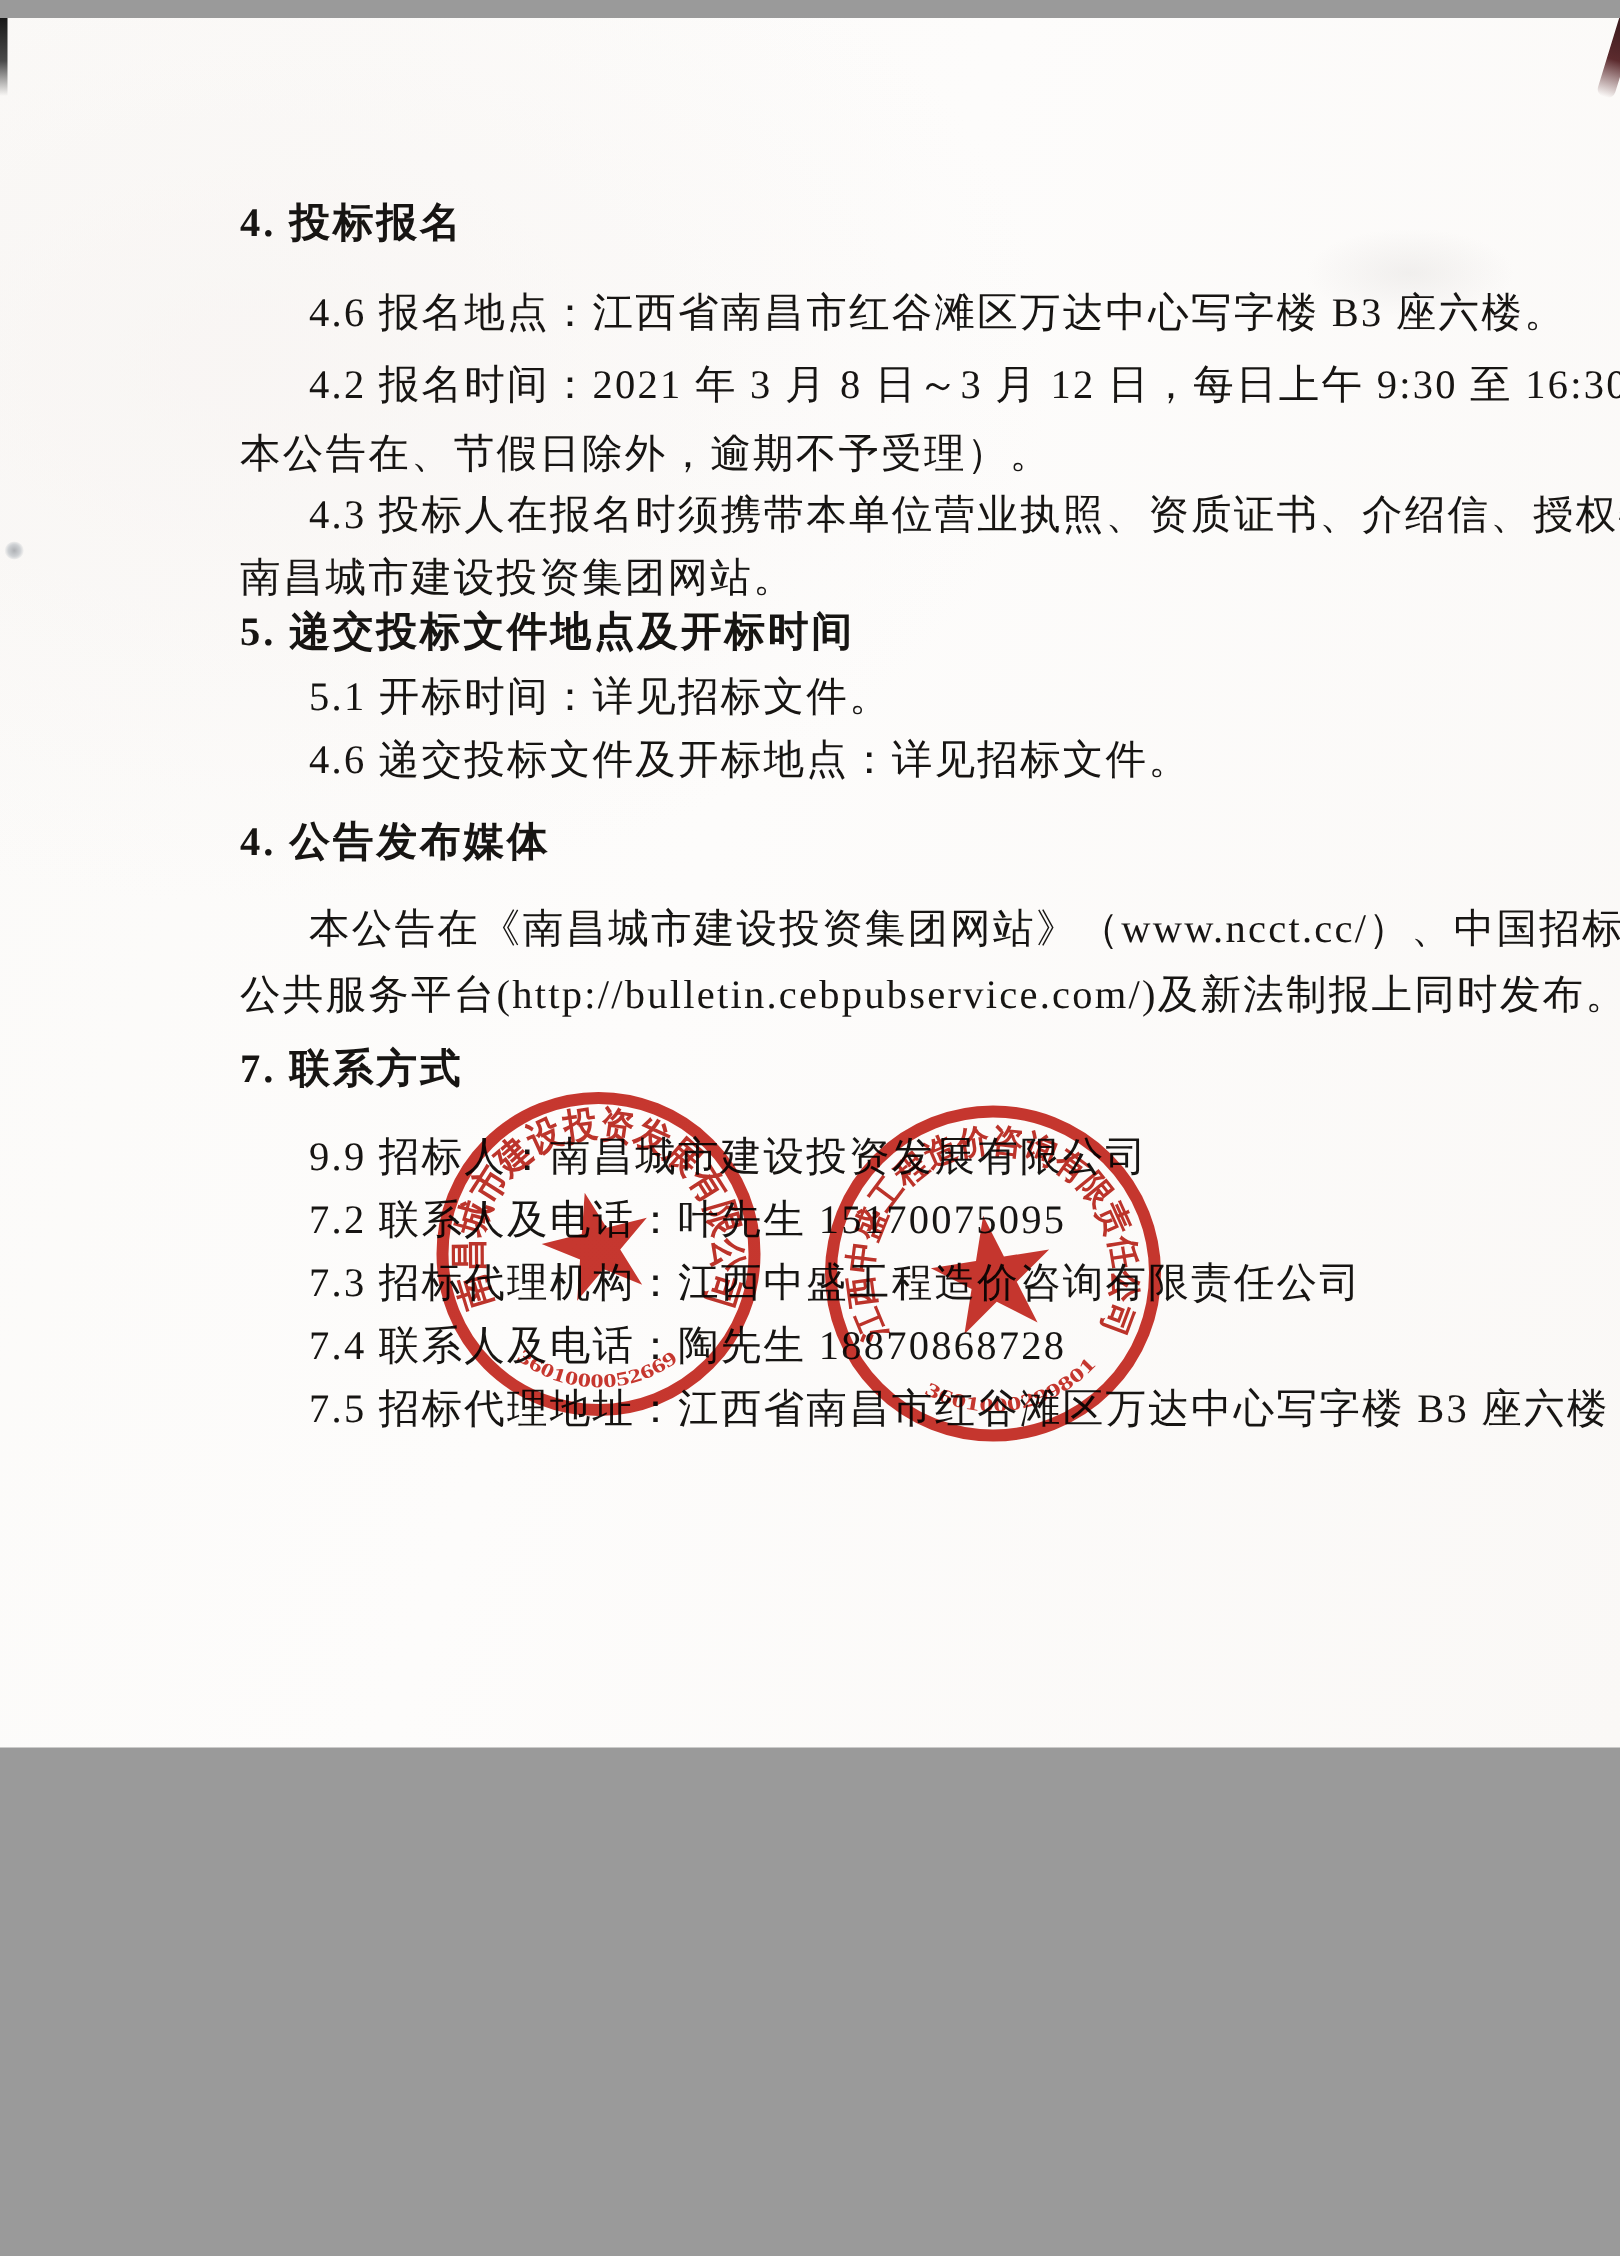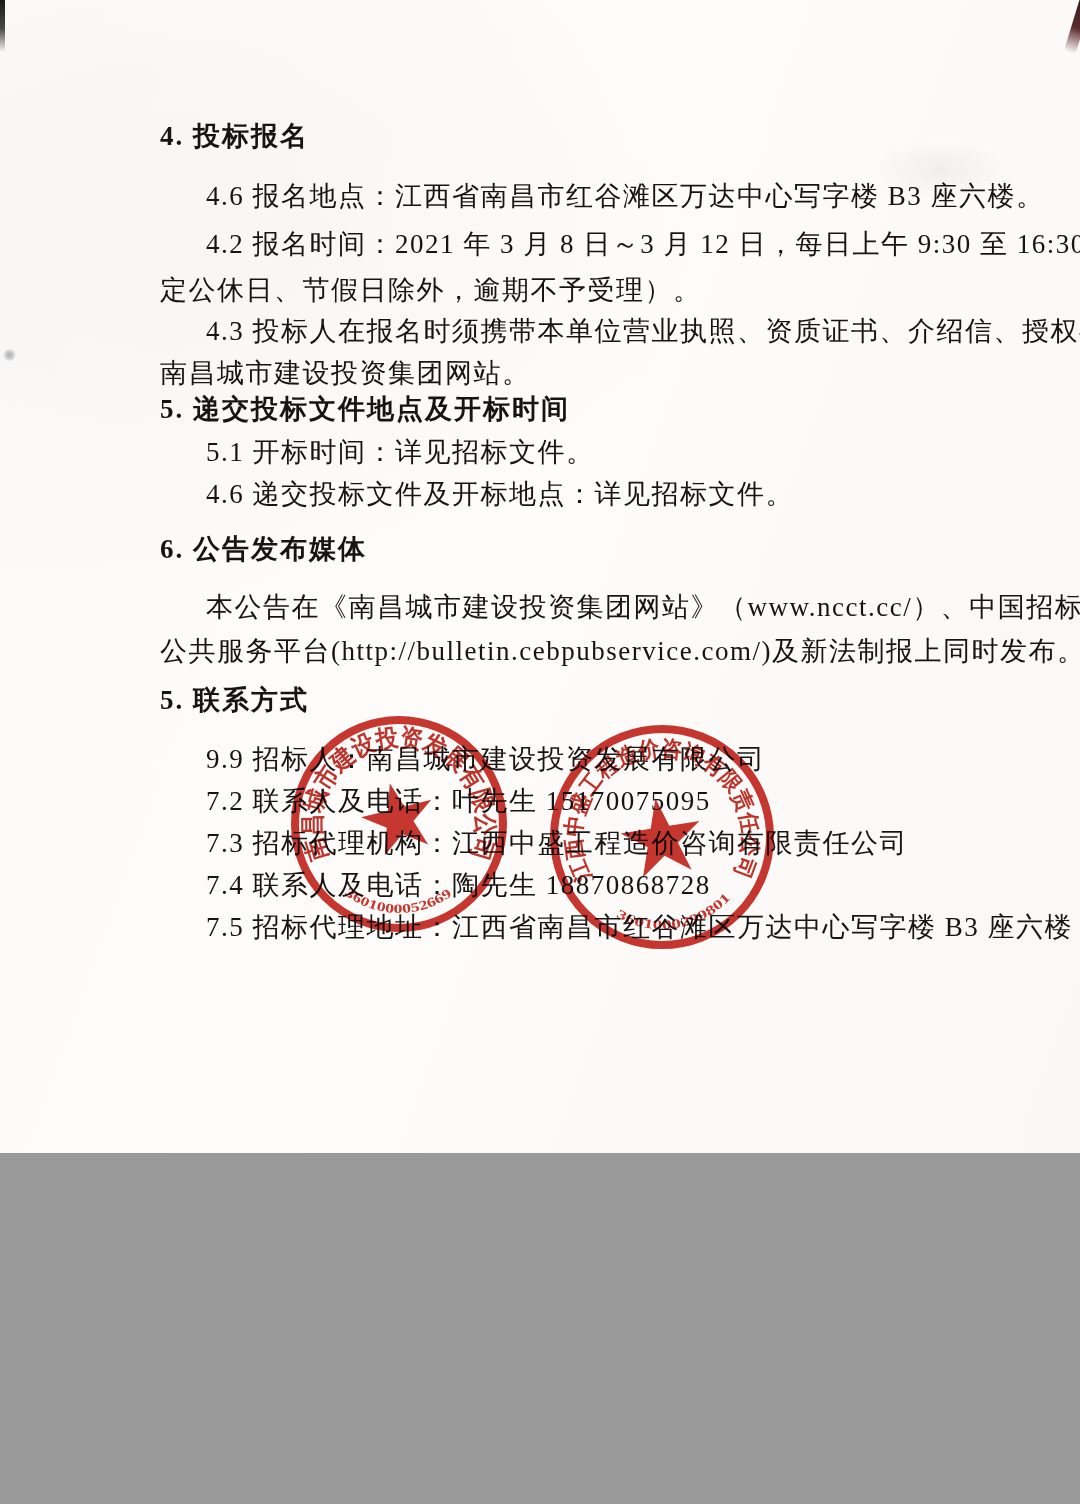--- a/index.html
+++ b/index.html
@@ -1,19 +1,19 @@
 <!DOCTYPE html>
 <html><head>
 <meta charset="utf-8">
 <style>
   html,body{margin:0;padding:0;background:#9a9a9a;}
   .page{
     position:relative;
     width:1080px;height:1153px;
-    margin:0 auto;
+    margin:12px auto;
     background:
       radial-gradient(ellipse 900px 600px at 15% 20%, rgba(246,242,240,.6), rgba(246,242,240,0) 60%),
       linear-gradient(110deg,#fbfaf8 0%,#fdfcfb 45%,#faf8f6 100%);
     font-family:"Liberation Serif","DejaVu Serif",serif;
     color:#171513;
     overflow:hidden;
   }
   .line{
     position:absolute;
     font-size:27px;
@@ -58,30 +58,30 @@
 
   <div class="artifact-tl"></div>
   <div class="artifact-tr"></div>
   <div class="artifact-dot"></div>
   <div class="artifact-smudge"></div>
 
   <div>
       <div class="line hd" style="top: 119px; left: 160px;">4. 投标报名</div>
       <div class="line" style="top: 179px; left: 206px;">4.6 报名地点：江西省南昌市红谷滩区万达中心写字楼 B3 座六楼。</div>
       <div class="line" style="top: 227px; left: 206px;">4.2 报名时间：2021 年 3 月 8 日～3 月 12 日，每日上午 9:30 至 16:30（法</div>
-      <div class="line" style="top: 273px; left: 160px;">定公休日、节假日除外，逾期不予受理）。</div>
+      <div class="line" style="top: 273px; left: 160px;">本公告在、节假日除外，逾期不予受理）。</div>
       <div class="line" style="top: 314px; left: 206px;">4.3 投标人在报名时须携带本单位营业执照、资质证书、介绍信、授权委托</div>
       <div class="line" style="top: 356px; left: 160px;">南昌城市建设投资集团网站。</div>
       <div class="line hd" style="top: 392px; left: 160px;">5. 递交投标文件地点及开标时间</div>
       <div class="line" style="top: 435px; left: 206px;">5.1 开标时间：详见招标文件。</div>
       <div class="line" style="top: 477px; left: 206px;">4.6 递交投标文件及开标地点：详见招标文件。</div>
-      <div class="line hd" style="top: 532px; left: 160px;">6. 公告发布媒体</div>
+      <div class="line hd" style="top: 532px; left: 160px;">4. 公告发布媒体</div>
       <div class="line" style="top: 590px; left: 206px;">本公告在《南昌城市建设投资集团网站》（www.ncct.cc/）、中国招标投标</div>
       <div class="line" style="top: 634px; left: 160px;">公共服务平台(http://bulletin.cebpubservice.com/)及新法制报上同时发布。</div>
-      <div class="line hd" style="top: 683px; left: 160px;">5. 联系方式</div>
+      <div class="line hd" style="top: 683px; left: 160px;">7. 联系方式</div>
       <div class="line" style="top: 742px; left: 206px;">9.9 招标人：南昌城市建设投资发展有限公司</div>
       <div class="line" style="top: 784px; left: 206px;">7.2 联系人及电话：叶先生 15170075095</div>
       <div class="line" style="top: 826px; left: 206px;">7.3 招标代理机构：江西中盛工程造价咨询有限责任公司</div>
       <div class="line" style="top: 868px; left: 206px;">7.4 联系人及电话：陶先生 18870868728</div>
       <div class="line" style="top: 910px; left: 206px;">7.5 招标代理地址：江西省南昌市红谷滩区万达中心写字楼 B3 座六楼</div>
     </div>
 
   <svg class="seal" style="left:283px;top:700px;" width="236" height="248" viewBox="283 700 236 248">
     <defs>
       <path id="arcL" d="M 328.3,857.0 A 78,78 0 1 1 469.7,857.0" fill="none"></path>

